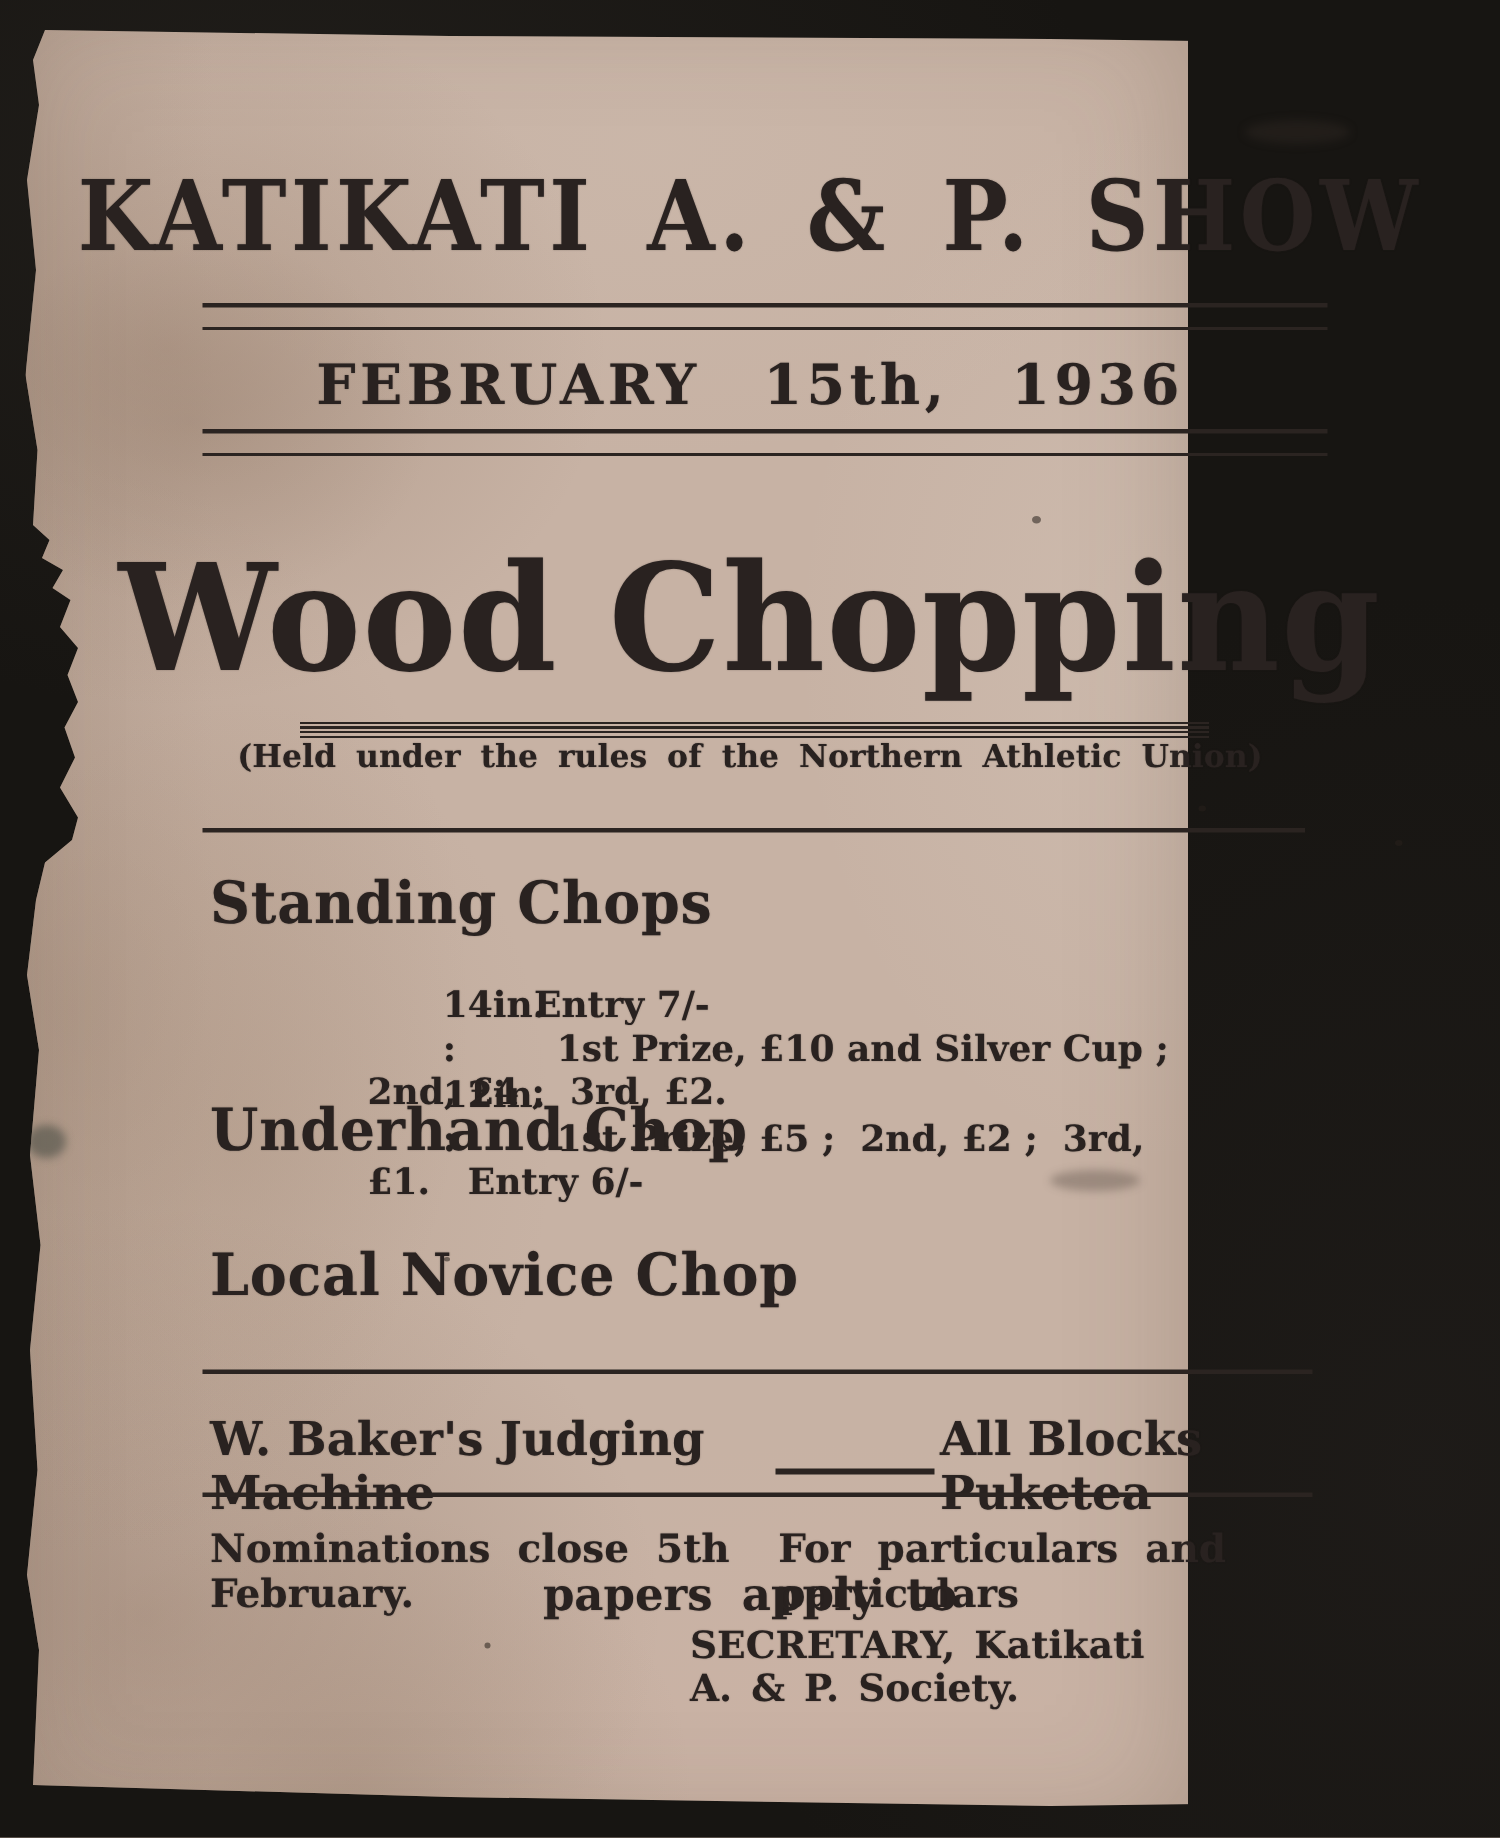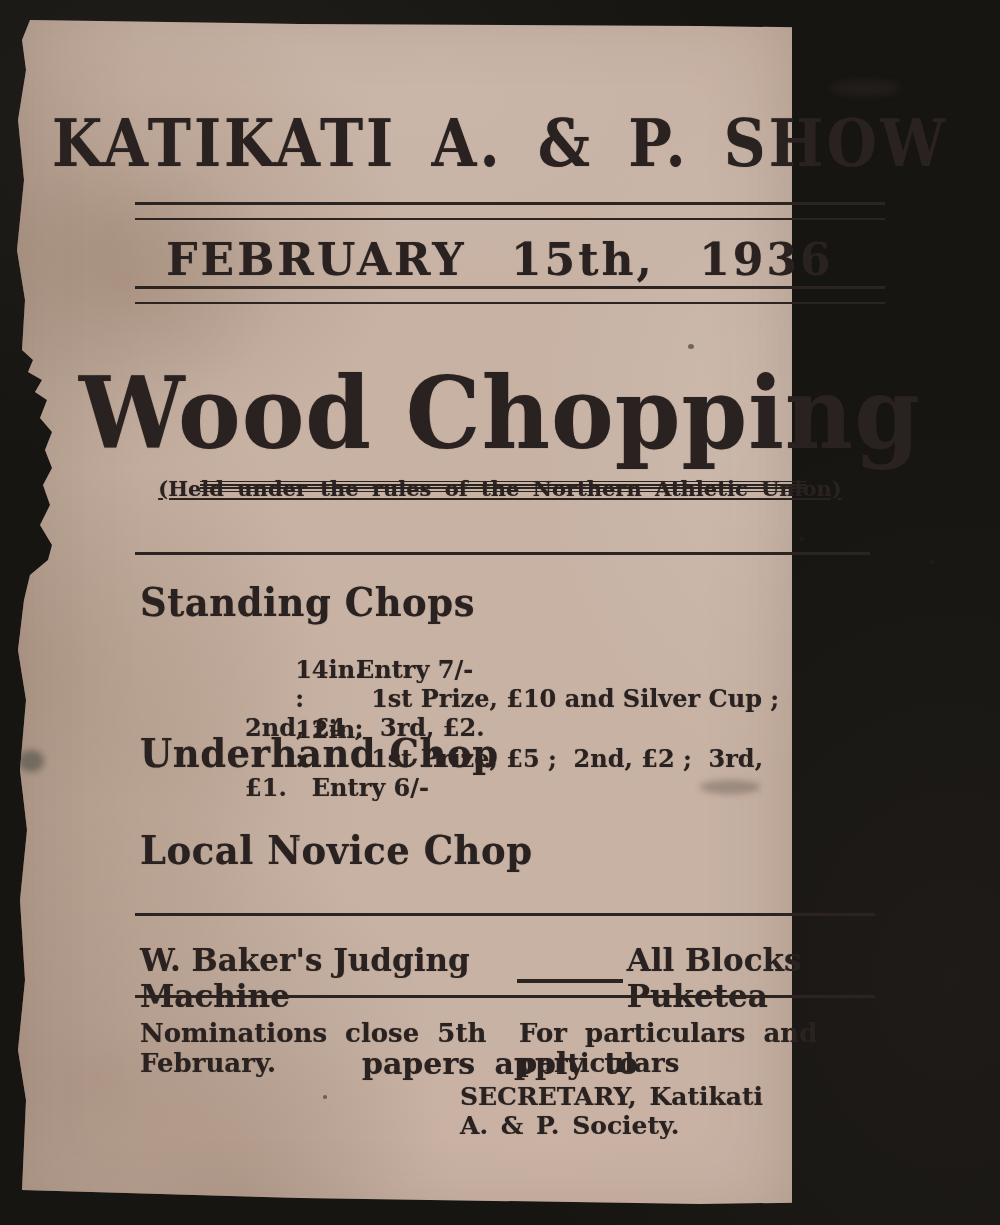--- a/index.html
+++ b/index.html
@@ -47,21 +47,21 @@
   }
   .speck{position:absolute;border-radius:50%;background:rgba(40,32,28,0.55);filter:blur(0.5px);}
   .smudge{position:absolute;border-radius:50%;filter:blur(3px);}
 
   .ink{color:#292220;text-shadow:0 0 1px rgba(41,34,32,0.45);}
   .blk{position:absolute;}
 
   .title{font-weight:bold;font-size:58px;letter-spacing:3px;word-spacing:12px;
          width:1000px;text-align:center;transform:scaleY(1.12);}
   .rule-double{height:13px;border-top:3px solid #2b2421;border-bottom:2px solid #2b2421;}
-  .date{font-weight:bold;font-size:44px;letter-spacing:3px;word-spacing:26px;
+  .date{font-weight:bold;font-size:37px;letter-spacing:3px;word-spacing:26px;
         width:1000px;text-align:center;}
   .headline{font-weight:bold;font-size:94px;width:1000px;text-align:center;
             letter-spacing:1px;transform:scaleY(1.05);}
   .rule-multi{height:13px;
     background:repeating-linear-gradient(to bottom,#2b2421 0 1.5px,rgba(0,0,0,0) 1.5px 3.2px);}
   .subtitle{font-weight:bold;font-size:21px;width:1000px;text-align:center;word-spacing:6px;}
   .rule-single{height:3px;background:#2b2421;}
   .sec-head{font-weight:bold;font-size:37px;letter-spacing:0.5px;transform-origin:left;transform:scaleY(1.05);}
   .event{font-weight:bold;font-size:24px;white-space:pre-wrap;}
   .event .sz{display:inline-block;width:76px;}
@@ -91,21 +91,21 @@
     <div class="blk rule-double" style="top:202px;left:135px;width:750px;"></div>
 
     <div class="blk date ink" style="top:234px;left:0;">FEBRUARY  15th,  1936</div>
 
     <div class="blk rule-double" style="top:286px;left:135px;width:750px;"></div>
 
     <div class="blk headline ink" style="top:358px;left:0;">Wood Chopping</div>
 
     <div class="blk rule-multi" style="top:481px;left:200px;width:606px;"></div>
 
-    <div class="blk subtitle ink" style="top:476px;left:0;text-decoration:underline;">(Held under the rules of the Northern Athletic Union)</div>
+    <div class="blk subtitle ink" style="top:491px;left:0;">(Held under the rules of the Northern Athletic Union)</div>
 
     <div class="blk rule-single" style="top:552px;left:135px;width:735px;"></div>
 
     <div class="blk sec-head ink" style="top:580px;left:140px;">Standing Chops</div>
     <div class="blk event ink" style="top:626px;left:245px;">
       <span class="sz">14in. :</span><span>1st Prize, £10 and Silver Cup ;  2nd, £4 ;  3rd, £2.</span>
     </div>
     <div class="blk event ink" style="top:655px;left:356px;">Entry 7/-</div>
     <div class="blk event ink" style="top:686px;left:245px;">
       <span class="sz">12in. :</span><span>1st Prize, £5 ;  2nd, £2 ;  3rd, £1.   Entry 6/-</span>

